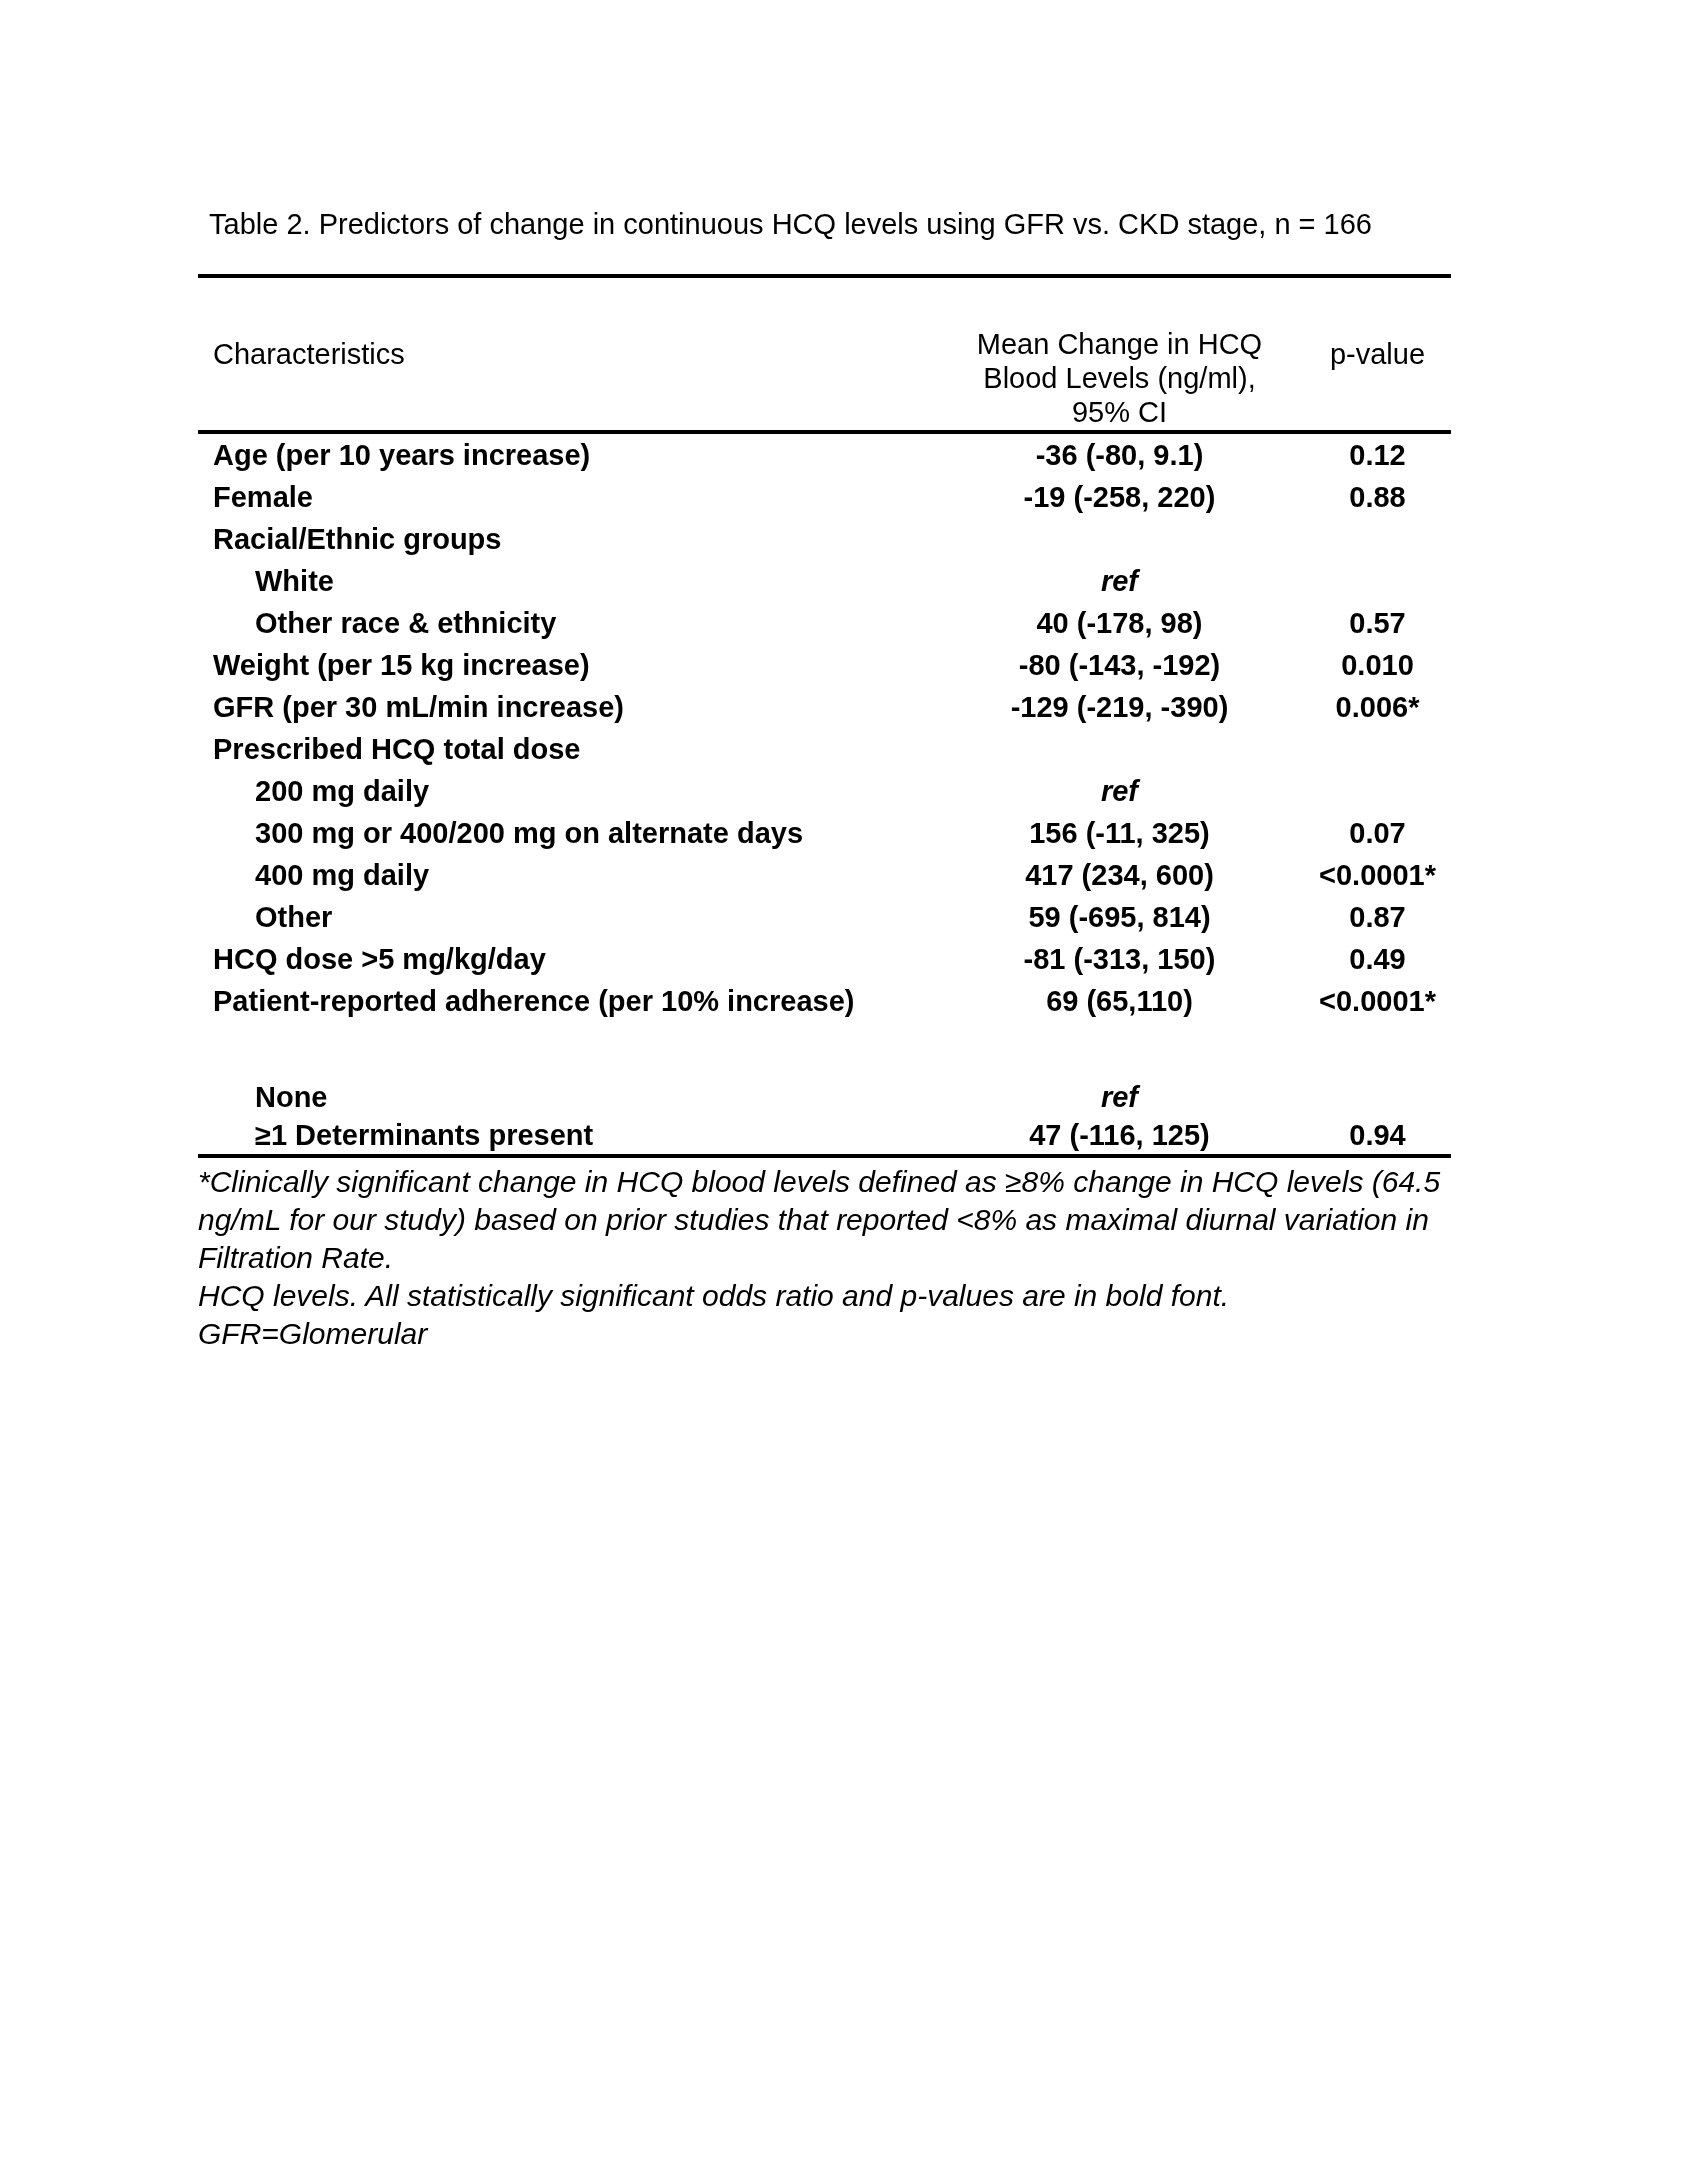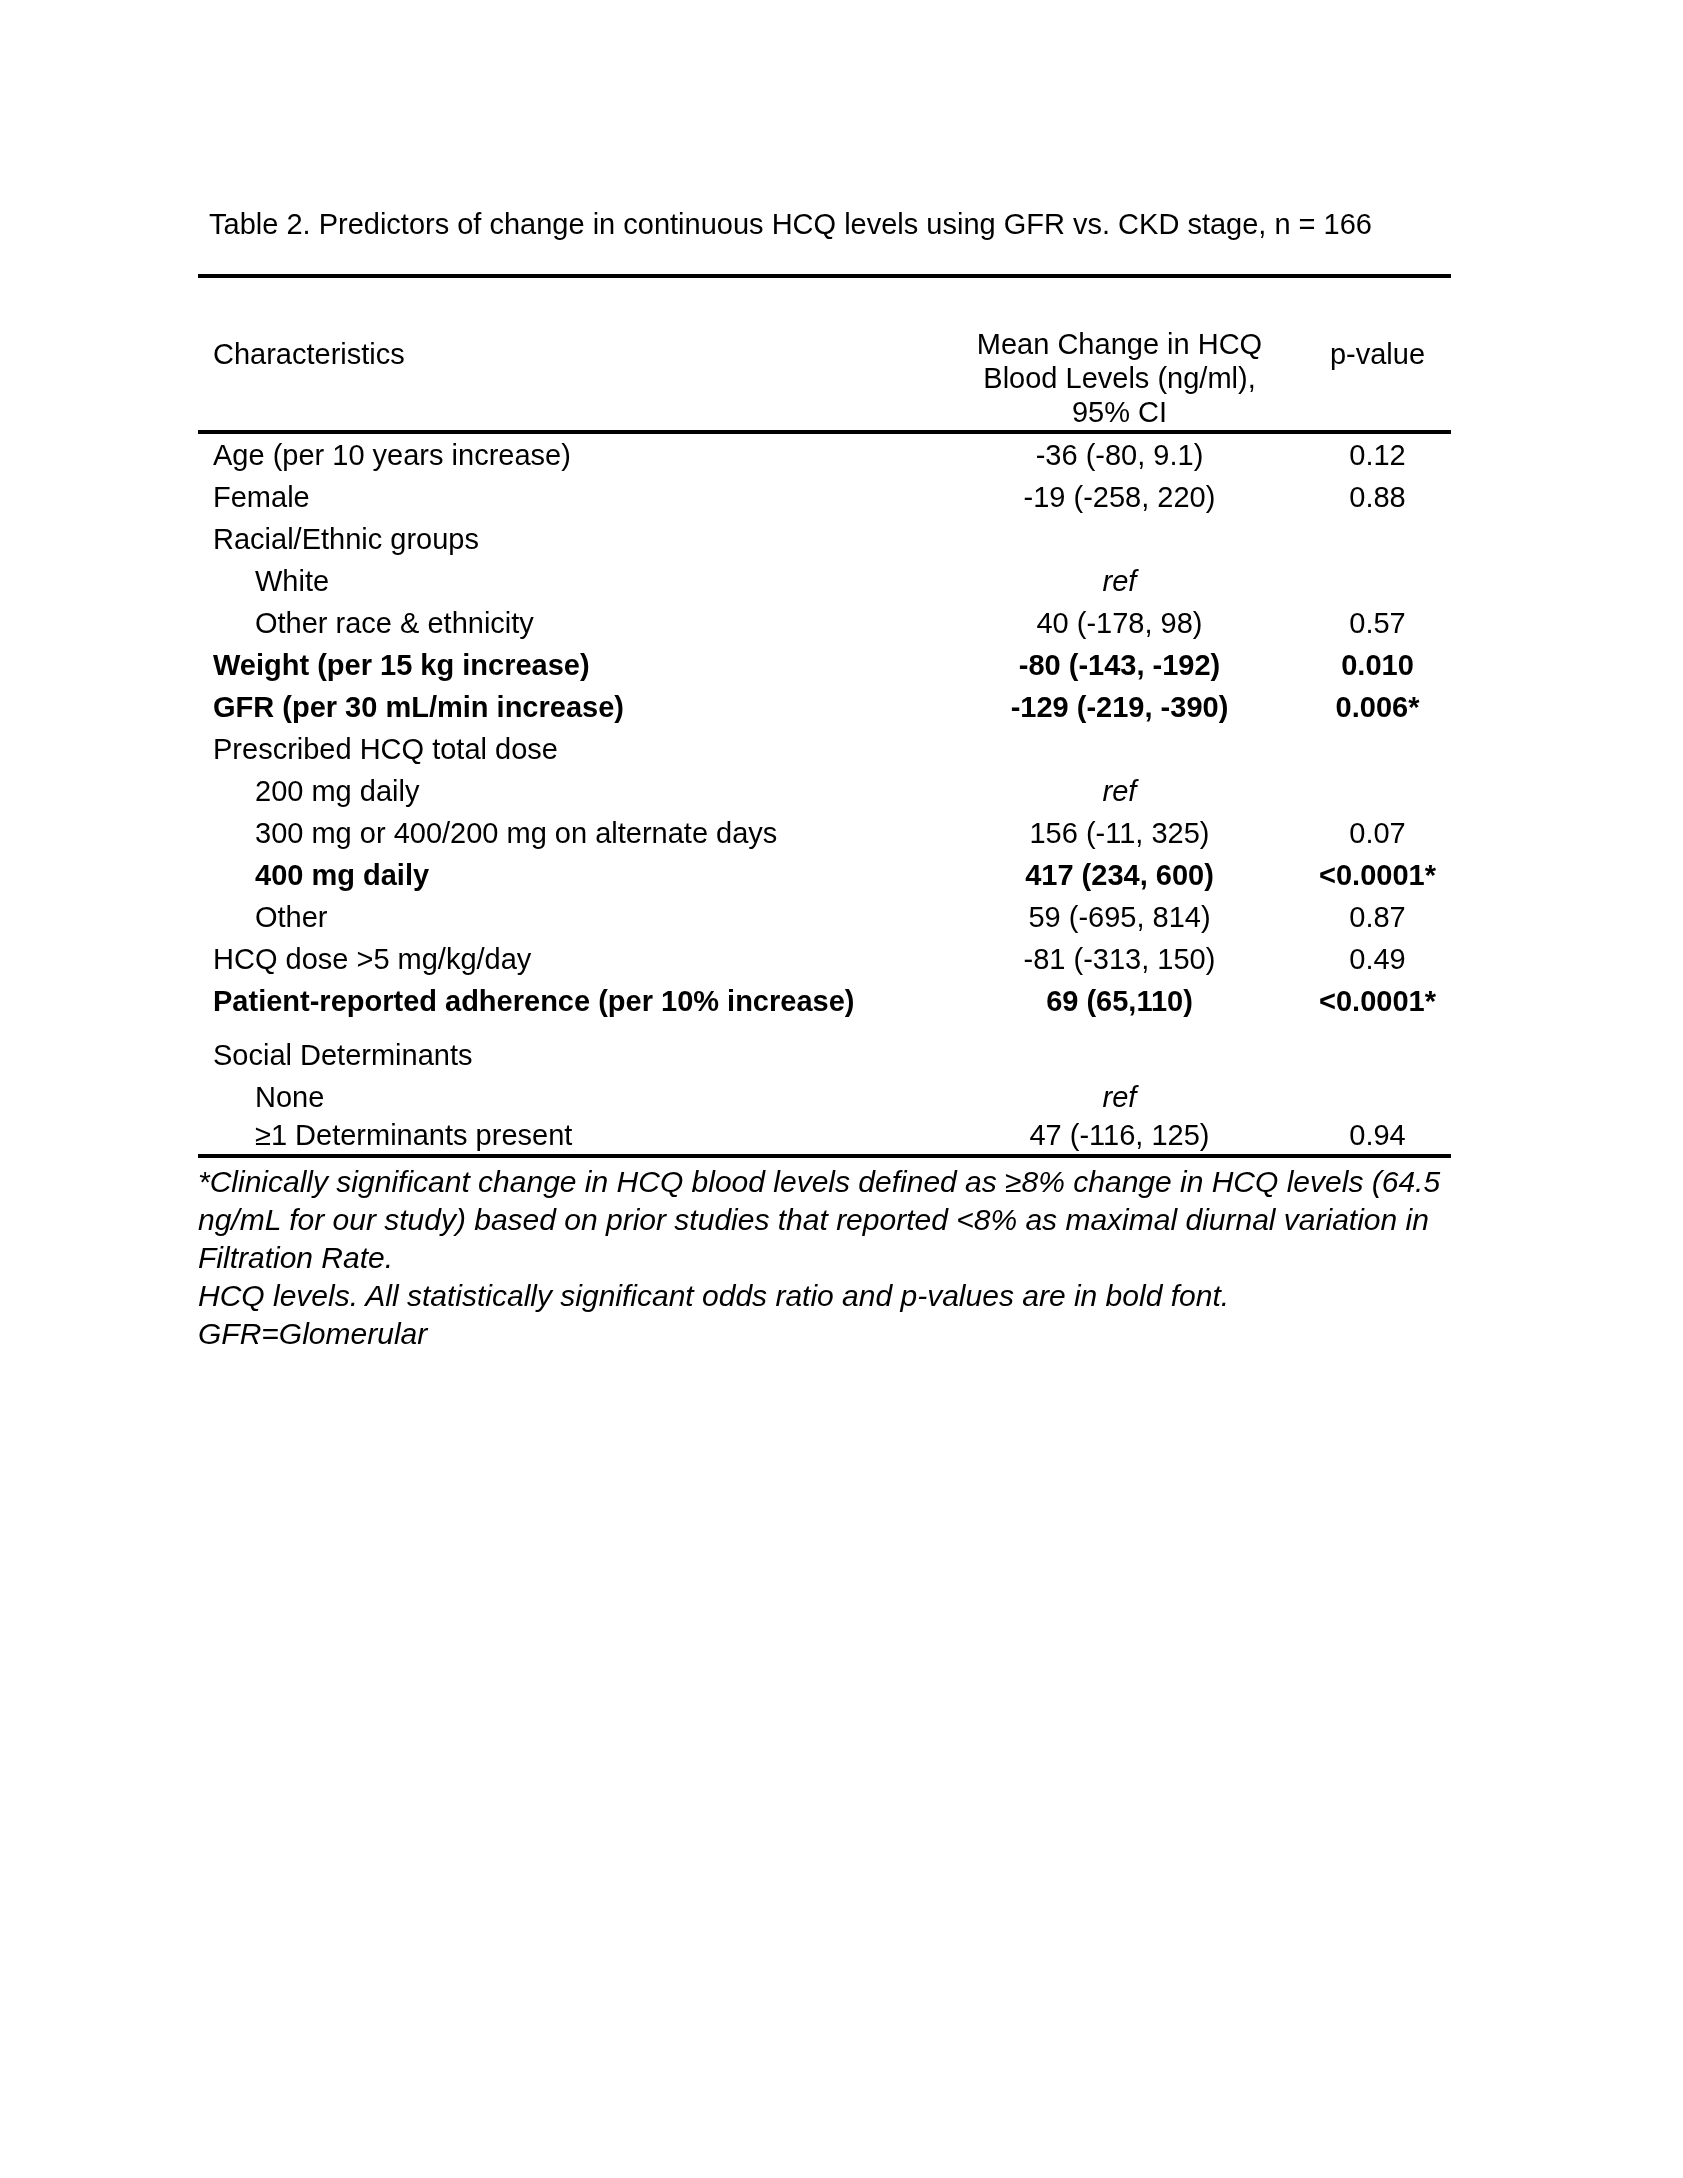--- a/index.html
+++ b/index.html
@@ -39,20 +39,21 @@
   }
   .thead .c2 { text-align: center; line-height: 34px; margin-top: 48px; }
   .thead .c1 { padding-left: 15px; }
   .thead .c3 { text-align: center; }
   .row {
     display: grid;
     grid-template-columns: 738px 367px 149px;
     height: 42px;
     line-height: 42px;
     white-space: nowrap;
+    font-weight: bold;
   }
   .row .c1 { padding-left: 15px; }
   .row .c2, .row .c3 { text-align: center; }
   .ind .c1 { padding-left: 57px; }
   .bold { font-weight: bold; }
   .ref-italic { font-style: italic; }
   .gap { margin-top: 12px; }
   .tight { height: 36px; line-height: 34px; }
   .footnote {
     margin-top: 5px;
@@ -163,21 +164,20 @@
       <div class="c3">0.49</div>
     </div>
 
     <div class="row bold">
       <div class="c1">Patient-reported adherence (per 10% increase)</div>
       <div class="c2">69 (65,110)</div>
       <div class="c3">&lt;0.0001*</div>
     </div>
 
     <div class="row gap">
-      <div class="c1">Social Determinants</div>
       <div class="c2"></div>
       <div class="c3"></div>
     </div>
 
     <div class="row ind">
       <div class="c1">None</div>
       <div class="c2 ref-italic">ref</div>
       <div class="c3"></div>
     </div>
 

